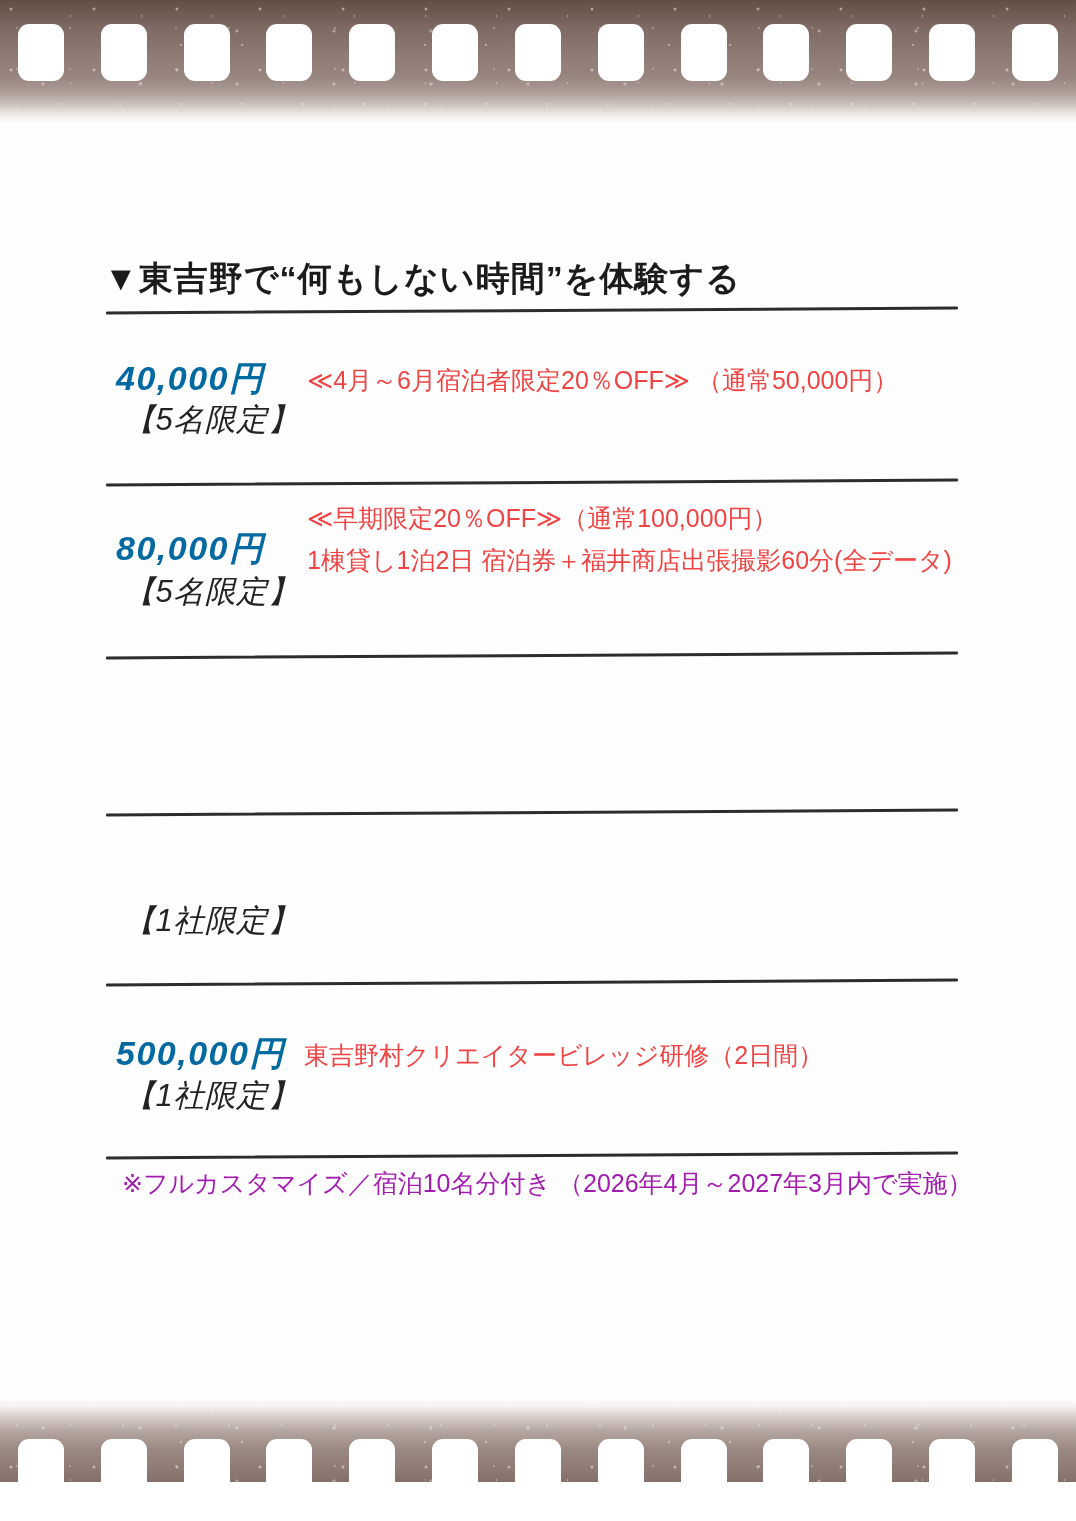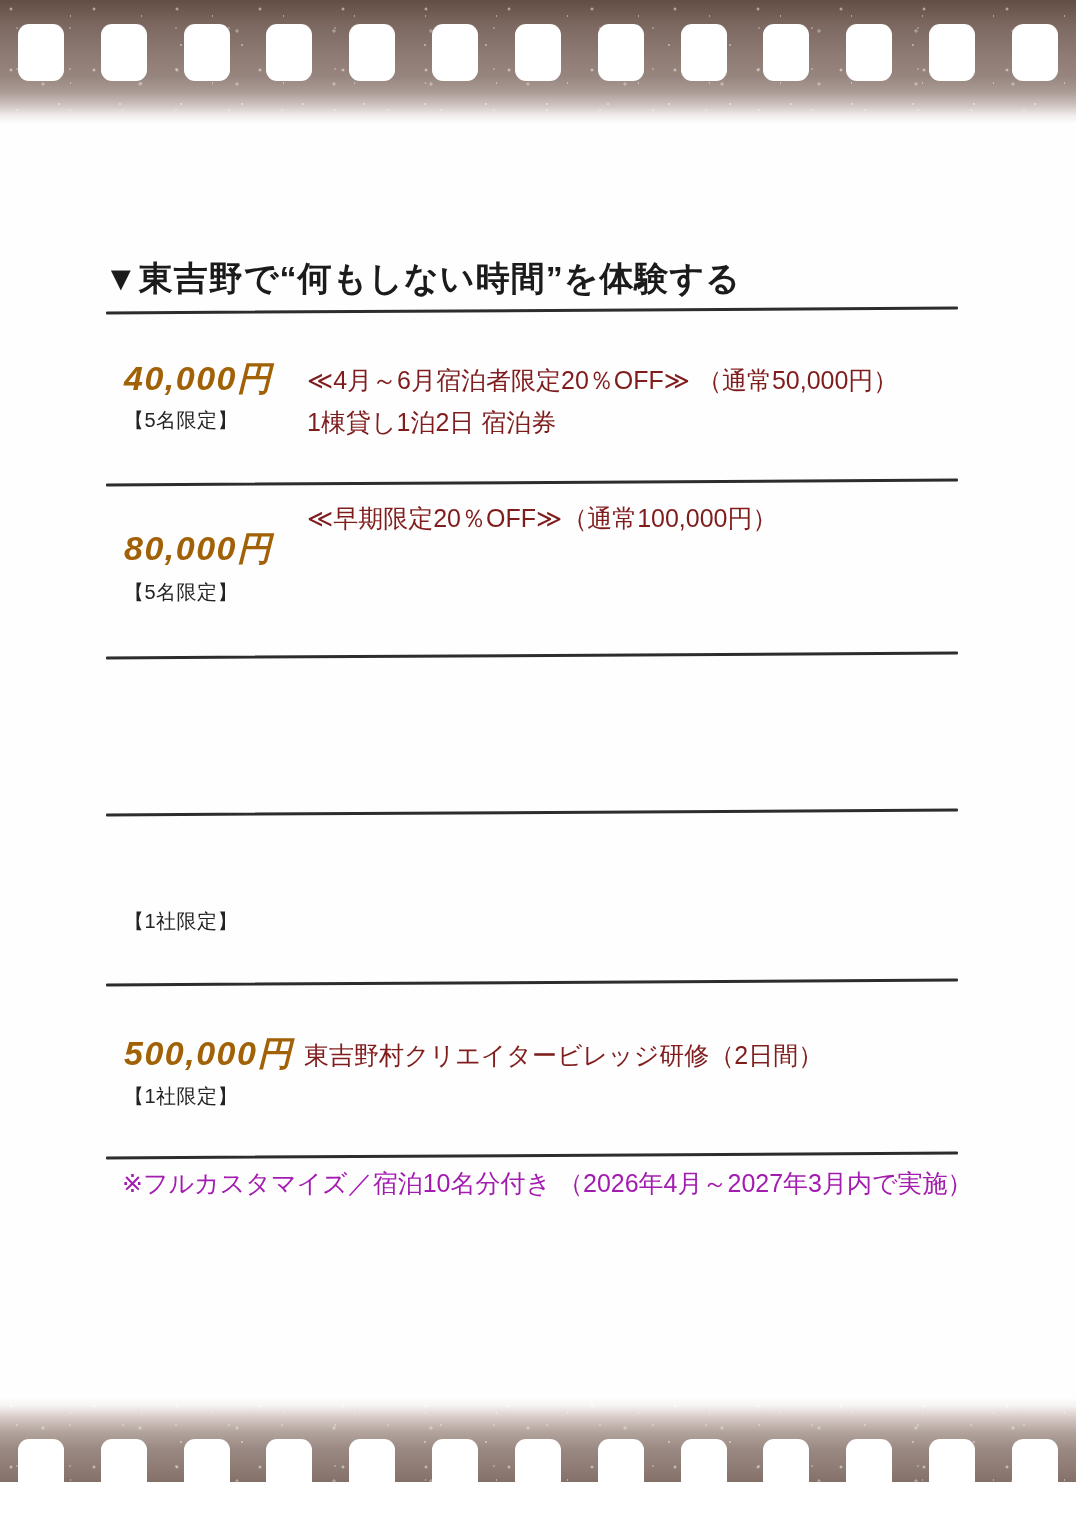--- a/index.html
+++ b/index.html
@@ -81,43 +81,44 @@
     position: absolute;
     left: 106px;
     width: 852px;
     height: 2.5px;
     background: #2d2d2d;
     transform: rotate(-0.33deg);
     border-radius: 1px;
   }
   .price {
     position: absolute;
-    left: 124px;
+    left: 116px;
     font-size: 34px;
     line-height: 42px;
     font-style: italic;
     font-weight: 600;
     letter-spacing: 1.5px;
-    color: #a16207;
+    color: #0369a1;
     white-space: nowrap;
   }
   .limit {
     position: absolute;
     left: 124px;
-    font-size: 20px;
+    font-size: 31px;
     line-height: 32px;
     color: #232323;
     letter-spacing: .5px;
     white-space: nowrap;
+    font-style: italic;
   }
   .desc {
     position: absolute;
     font-size: 25px;
     line-height: 42px;
-    color: #7f1d1d;
+    color: #ef4444;
     letter-spacing: 0;
     white-space: nowrap;
   }
   .footnote {
     position: absolute;
     left: 122px;
     font-size: 25px;
     line-height: 32px;
     color: #a21caf;
     white-space: nowrap;
@@ -146,29 +147,29 @@
       </div>
   </div>
 
   <div class="heading" style="top:256px">▼東吉野で“何もしない時間”を体験する</div>
   <div class="divider" style="top:309px"></div>
 
   <div class="price" style="top:357px">40,000円</div>
   <div class="limit" style="top:404px">【5名限定】</div>
   <div class="desc" style="left:307px;top:359px">
     <div>≪4月～6月宿泊者限定20％OFF≫ （通常50,000円）</div>
-    <div>1棟貸し1泊2日 宿泊券</div>
   </div>
 
   <div class="divider" style="top:481px"></div>
 
   <div class="price" style="top:527px">80,000円</div>
   <div class="limit" style="top:576px">【5名限定】</div>
   <div class="desc" style="left:307px;top:497px">
     <div>≪早期限定20％OFF≫（通常100,000円）</div>
+    <div>1棟貸し1泊2日 宿泊券＋福井商店出張撮影60分(全データ)</div>
   </div>
 
   <div class="divider" style="top:654px"></div>
 
   <div class="divider" style="top:811px"></div>
 
   <div class="limit" style="top:905px">【1社限定】</div>
 
   <div class="divider" style="top:981px"></div>
 

